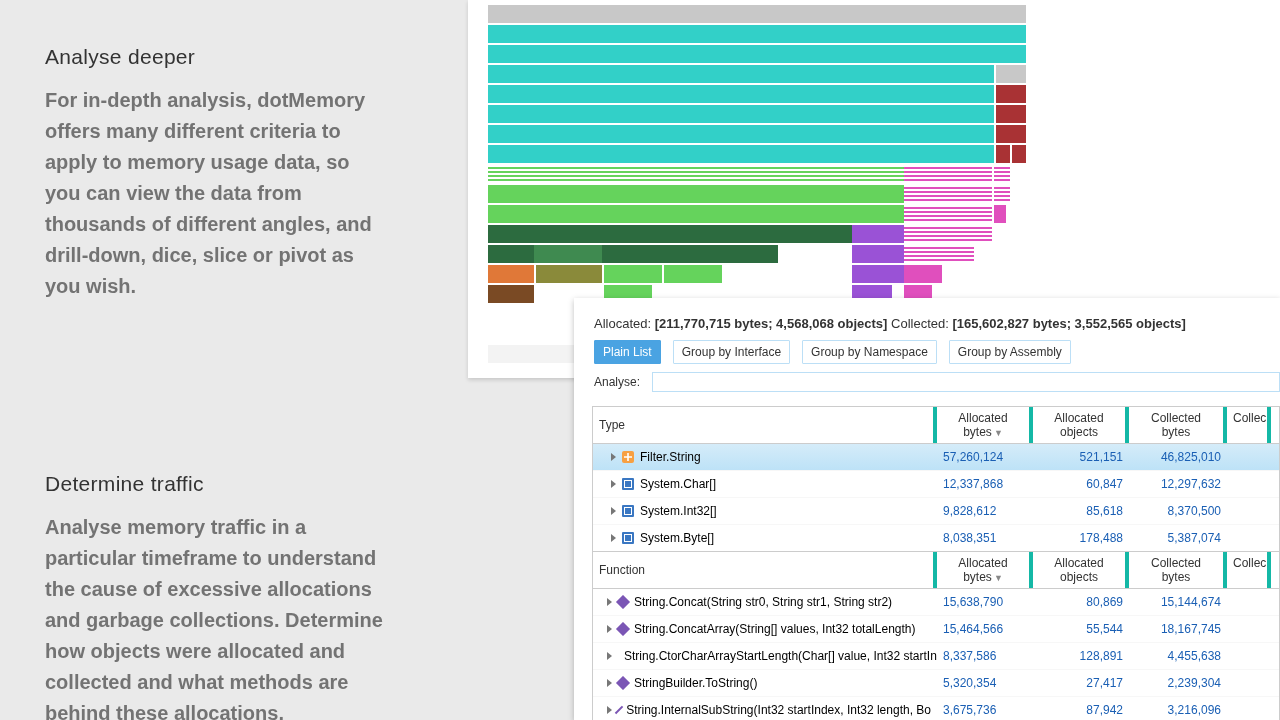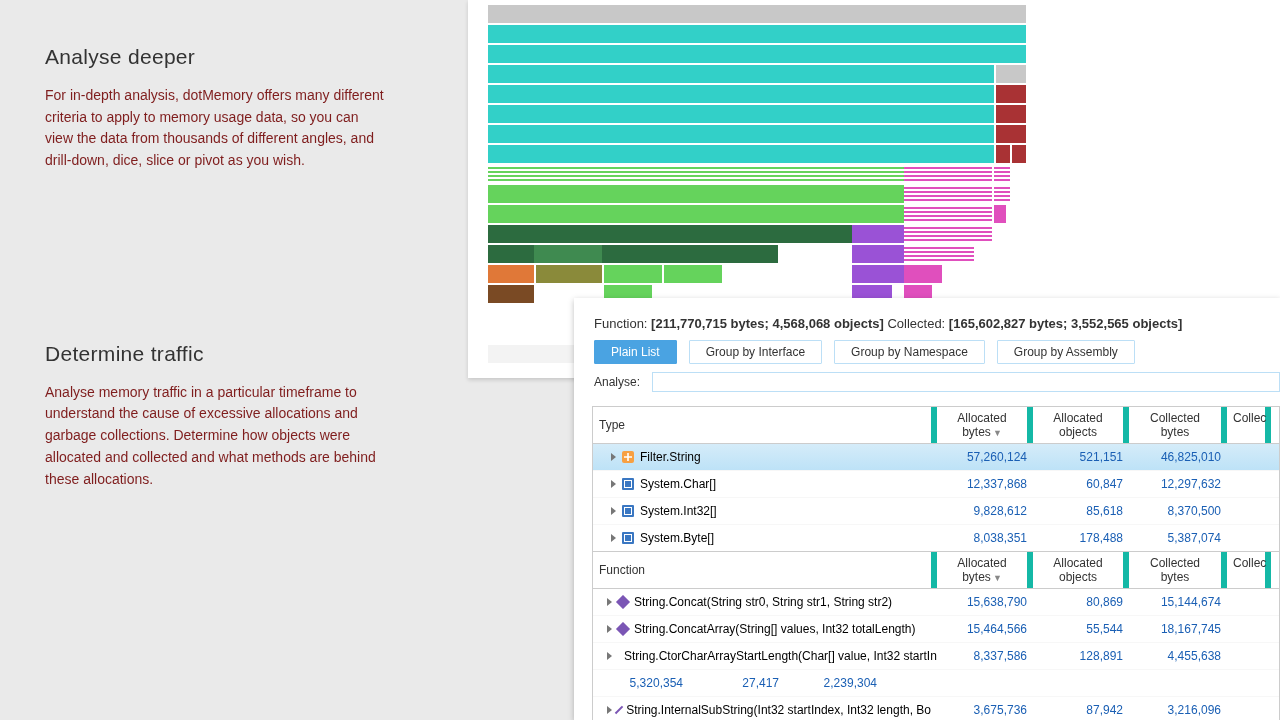--- a/index.html
+++ b/index.html
@@ -1,47 +1,47 @@
 <!DOCTYPE html>
 <html><head>
 <meta charset="utf-8">
 <style>
 * { margin: 0; padding: 0; box-sizing: border-box; }
 body { font-family: -apple-system, "Segoe UI", Arial, sans-serif; background: #eaeaea; width: 1280px; height: 720px; overflow: hidden; position: relative; }
 
 .left-col { position: absolute; left: 45px; top: 45px; width: 340px; }
 .left-block { margin-bottom: 160px; }
 .left-block h3 { font-size: 21px; font-weight: 400; color: #333; margin-bottom: 16px; letter-spacing: 0.3px; }
-.left-block p { font-size: 14px; color: #7f1d1d; line-height: 1.55; font-weight: 400; }
+.left-block p { font-size: 20px; color: #737373; line-height: 1.55; font-weight: 700; }
 
 .shot-outer { position: absolute; left: 468px; top: 0; width: 812px; height: 378px; background: #fff; box-shadow: 0 2px 4px rgba(0,0,0,0.15); }
 .flame { position: absolute; left: 20px; top: 4px; width: 1004px; }
 .flame-row { height: 20px; position: relative; }
 .flame-seg { position: absolute; top: 1px; height: 18px; }
 .hatch { background-image: repeating-linear-gradient(0deg, #fff 0, #fff 2px, transparent 2px, transparent 4px); }
 
 .shot2 { position: absolute; left: 574px; top: 298px; width: 706px; height: 422px; background: #fff; box-shadow: 0 2px 6px rgba(0,0,0,0.25); }
 .alloc-line { position: absolute; left: 20px; top: 18px; font-size: 13px; color: #333; }
 .alloc-line b { font-weight: 700; }
 
 .tabs { position: absolute; left: 20px; top: 42px; display: flex; gap: 12px; font-size: 12px; }
-.tab { padding: 4px 16px; border: 1px solid #bcdff6; background: #fff; color: #333; border-radius: 1px; }
+.tab { padding: 4px 8px; border: 1px solid #bcdff6; background: #fff; color: #333; border-radius: 1px; }
 .tab.active { background: #4aa3e2; border-color: #4aa3e2; color: #fff; }
 
 .filter { position: absolute; left: 20px; top: 74px; font-size: 12px; color: #333; display: flex; align-items: center; gap: 12px; }
 .filter input { width: 628px; height: 20px; border: 1px solid #bcdff6; padding: 2px 6px; font-size: 12px; }
 
 .tbl { position: absolute; left: 18px; top: 108px; width: 688px; border: 1px solid #ccc; background: #fff; font-size: 12px; }
 .thead { display: flex; background: #fff; border-bottom: 1px solid #ccc; }
-.thead .th { padding: 4px 6px; border-right: 6px solid #14b8a6; text-align: center; color: #333; }
+.thead .th { padding: 4px 6px; border-right: 4px solid #14b8a6; text-align: center; color: #333; }
 .trow { display: flex; border-bottom: 1px solid #f7f7f7; align-items: center; height: 27px; }
 .trow.sel { background: linear-gradient(#d5ecf9,#bde2f7); }
 .td { padding: 0 6px; overflow: hidden; white-space: nowrap; }
 .c-type { width: 344px; display:flex; align-items:center; gap:6px; padding-left: 18px; }
-.c-ab { width: 96px; text-align: right; color: #1a5fb4; }
+.c-ab { width: 96px; color: #1a5fb4; }
 .c-ao { width: 96px; text-align: right; color: #1a5fb4; }
 .c-cb { width: 98px; text-align: right; color: #1a5fb4; }
 .c-co { width: 44px; text-align: left; color: #333; }
 .thead .c-ab, .thead .c-ao, .thead .c-cb, .thead .c-co { color:#333; }
 .caret { color:#888; font-size:9px; margin-left:2px; }
 
 .tbl2 { top: 253px; }
 .c-func { width: 344px; padding-left: 14px; display:flex; align-items:center; gap:6px; }
 
 .ico-str { width:12px; height:12px; background:#f7a042; border-radius:2px; position:relative; }
@@ -142,21 +142,21 @@
       <div class="flame-row"></div>
       <div class="flame-row">
         <div class="flame-seg" style="left: 0px; width: 538px; background-color: rgb(243, 243, 243);"></div>
       </div>
     </div>
 
 </div>
 
 <div class="shot2">
   <div class="alloc-line">
-    <span>Function: </span><b>[211,770,715 bytes; 4,568,068 objects]</b><span> Collected: </span><b>[165,602,827 bytes; 3,552,565 objects]</b>
+    <span>Allocated: </span><b>[211,770,715 bytes; 4,568,068 objects]</b><span> Collected: </span><b>[165,602,827 bytes; 3,552,565 objects]</b>
   </div>
   <div class="tabs" id="tabs">
       <div class="tab active">Plain List</div>
       <div class="tab">Group by Interface</div>
       <div class="tab">Group by Namespace</div>
       <div class="tab">Group by Assembly</div>
     </div>
   <div class="filter">
     <span>Analyse:</span>
     <input style="">
@@ -254,20 +254,25 @@
             <span class="tri"></span>
             <span class="ico-pkg"></span>
             <span>String.CtorCharArrayStartLength(Char[] value, Int32 startIn</span>
           </div>
           <div class="td c-ab">8,337,586</div>
           <div class="td c-ao">128,891</div>
           <div class="td c-cb">4,455,638</div>
           <div class="td c-co"></div>
         </div>
         <div class="trow">
+          <div class="td c-func">
+            <span class="tri"></span>
+            <span class="ico-pkg"></span>
+            <span>StringBuilder.ToString()</span>
+          </div>
           <div class="td c-ab">5,320,354</div>
           <div class="td c-ao">27,417</div>
           <div class="td c-cb">2,239,304</div>
           <div class="td c-co"></div>
         </div>
         <div class="trow">
           <div class="td c-func">
             <span class="tri"></span>
             <span class="ico-pkg"></span>
             <span>String.InternalSubString(Int32 startIndex, Int32 length, Bo</span>

